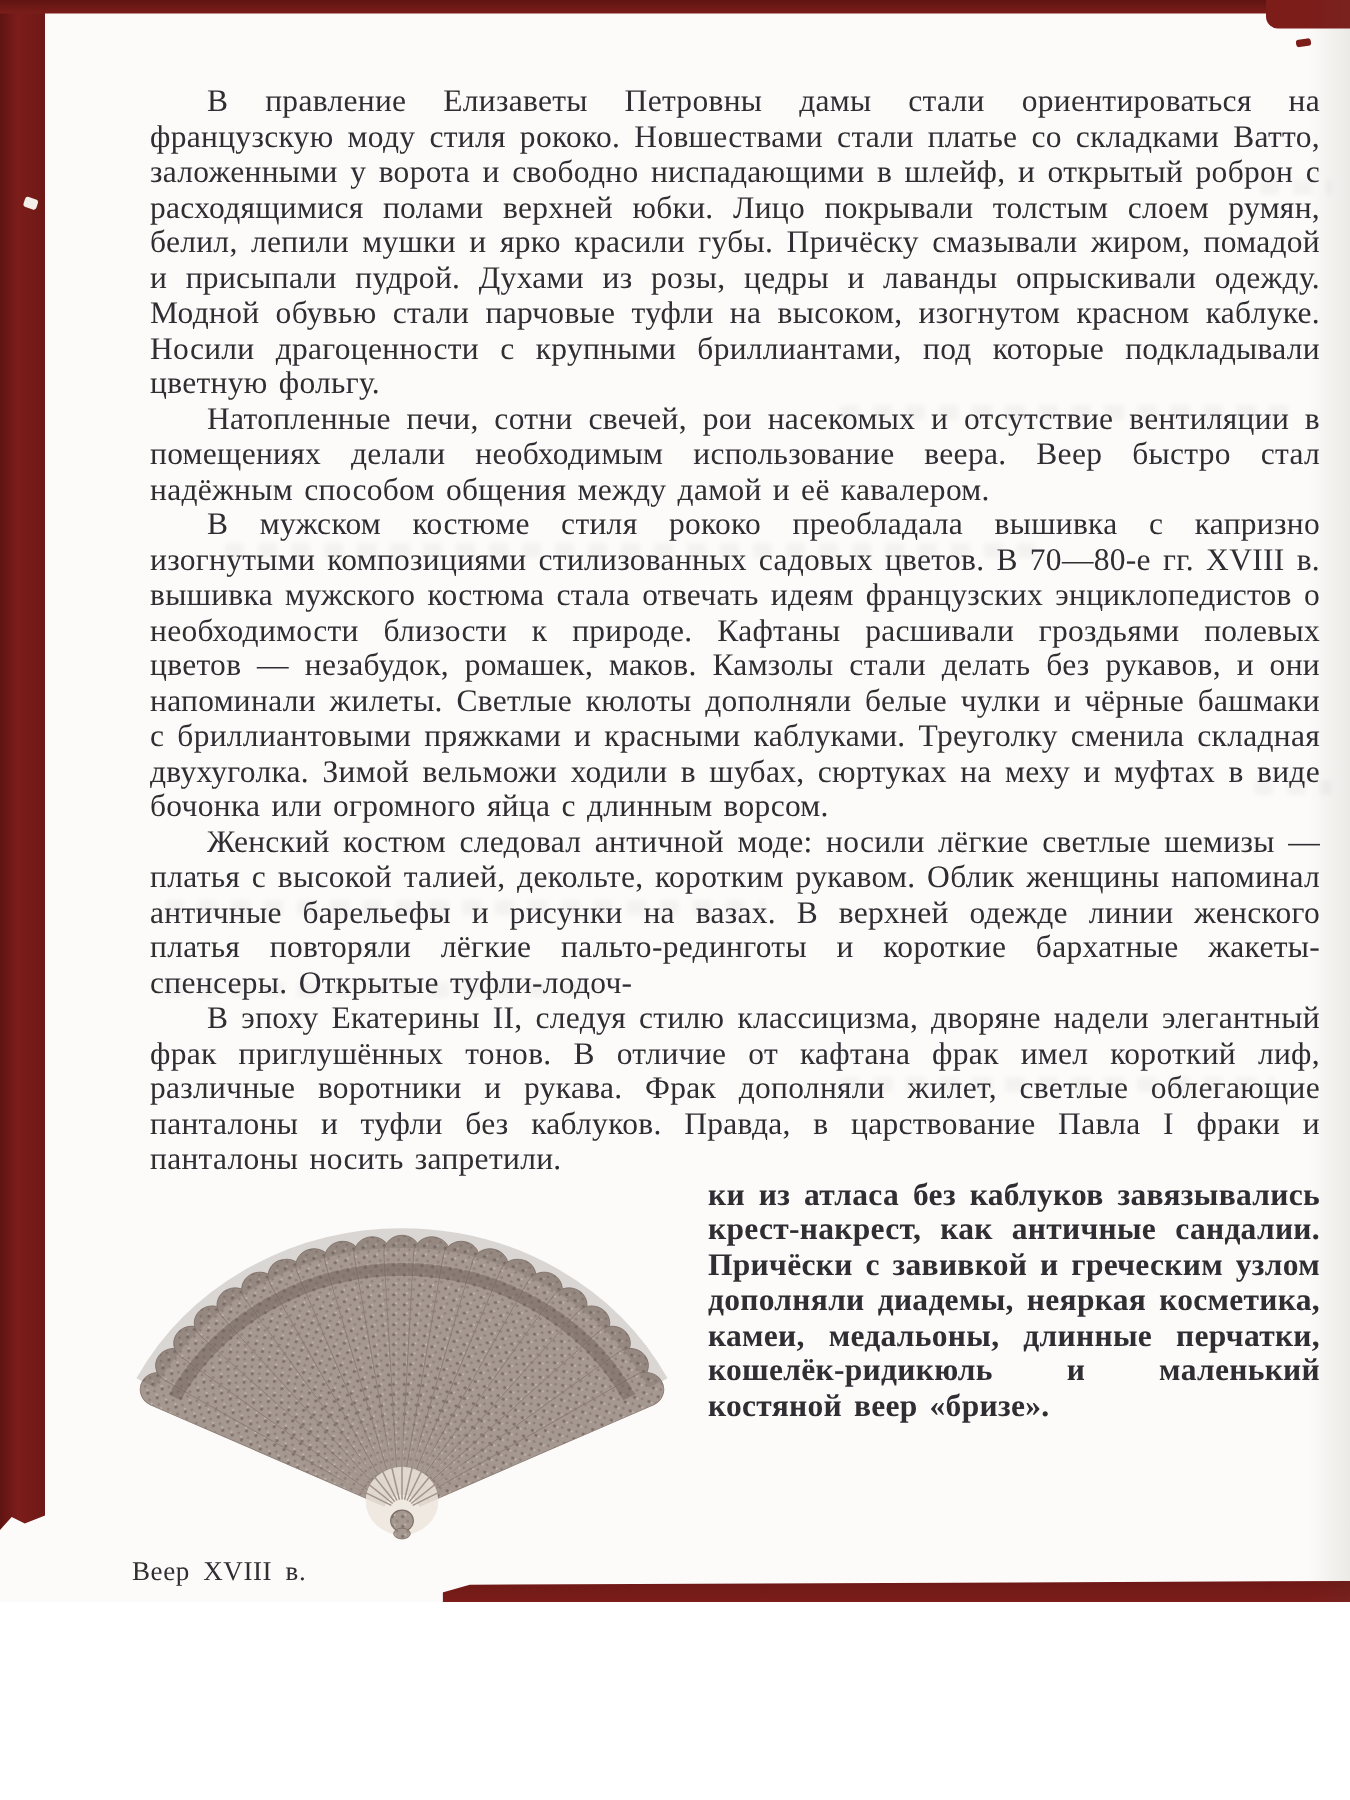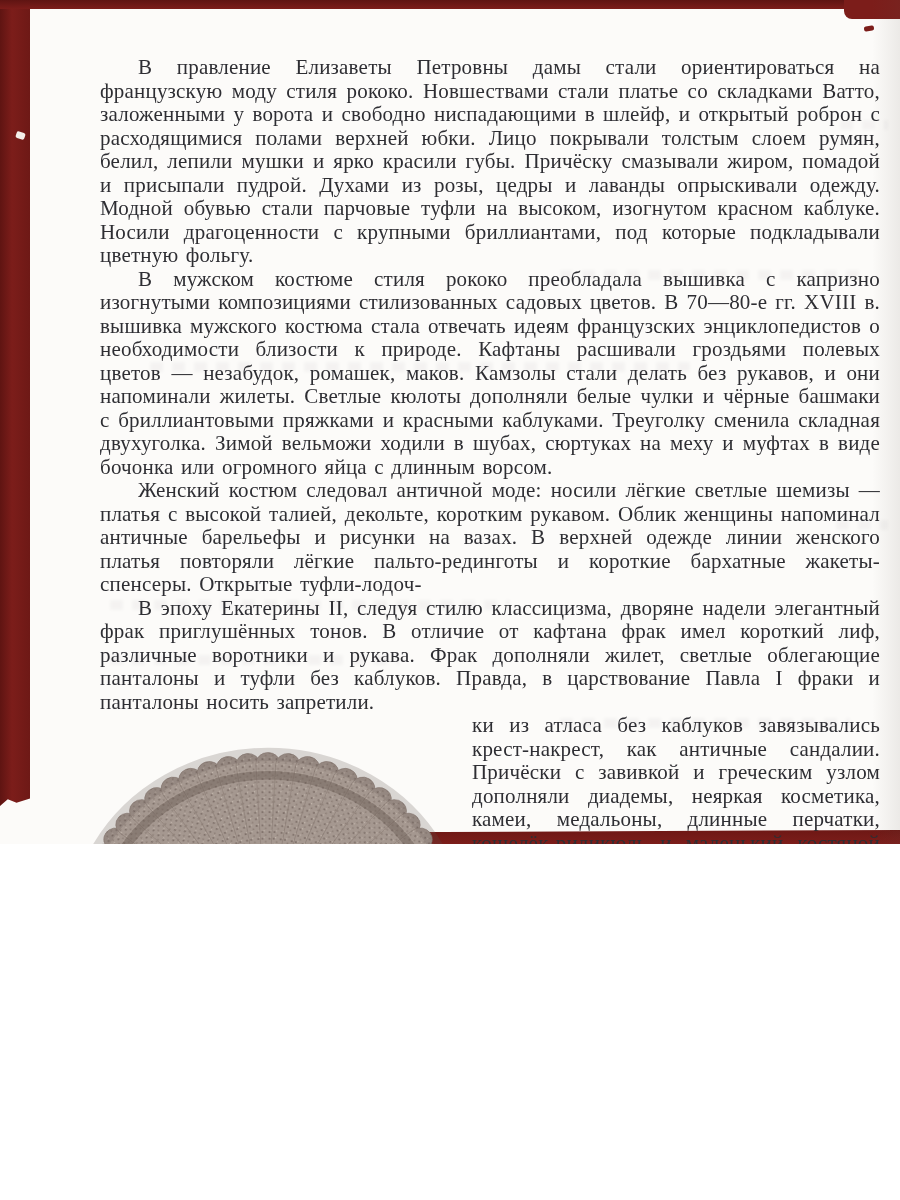--- a/index.html
+++ b/index.html
@@ -1,17 +1,17 @@
 <!DOCTYPE html>
 <html><head>
 <meta charset="utf-8">
 <style>
   html,body{margin:0;padding:0;}
   .page{
-    position:relative; width:900px; height:844px; overflow:hidden;
+    position:relative; width:900px; height:1068px; overflow:hidden;
     background:#fcfbf9;
     font-family:"Liberation Serif","DejaVu Serif",serif;
     color:#2e2e33;
   }
   
   .red-left{
     position:absolute; left:0; top:0; width:30px; height:100%;
     background:linear-gradient(to right,#5f1412,#7c1d1a 40%,#6e1916);
     clip-path:polygon(0 0,100% 0,100% 94.6%,55% 95.1%,26% 94.7%,0 95.5%);
   }
@@ -50,21 +50,21 @@
     margin:0; font-size:21px; line-height:23.5px; text-align:justify;
     text-indent:38px; word-spacing:2px; letter-spacing:.2px;
   }
   .wrap-row{display:flex; align-items:flex-start;}
   figure.fig{margin:0 6px 0 -24px; width:390px; flex:0 0 390px;}
   figure.fig svg{display:block; margin-top:12px;}
   figcaption.caption{
     font-size:18px; margin-top:8px; margin-left:12px; text-indent:0;
     letter-spacing:.4px; word-spacing:4px;
   }
-  .col{flex:1 1 auto; min-width:0;}
+  .col{flex:1 1 auto; min-width:0;font-weight:bold;}
   .col p.para{word-spacing:2.5px;}
   .col p.noindent{text-indent:0;}
   
   .pagenum{
     position:absolute; left:84px; top:1128px; font-size:20px; font-weight:bold;
     letter-spacing:1px; color:#232327;
   }
   .pagenum-rule{position:absolute; left:4px; top:1161px; width:146px; height:2px; background:#3a3a3e;}
   .pagenum-tick{position:absolute; left:0; top:1155px; width:11px; height:4px; background:#3a3a3e;}
 </style>
@@ -86,20 +86,21 @@
   <div class="ghost" style="left:150px;top:362px;width:540px"></div>
   <div class="ghost" style="left:110px;top:600px;width:400px"></div>
   <div class="ghost" style="left:110px;top:655px;width:290px"></div>
   <div class="ghost" style="left:560px;top:718px;width:290px"></div>
   <div class="ghost" style="left:250px;top:1094px;width:200px"></div>
   <div class="ghost" style="left:840px;top:120px;width:48px"></div>
   <div class="ghost" style="left:836px;top:520px;width:52px"></div>
 
   <div class="content">
     <p class="para">В правление Елизаветы Петровны дамы стали ориентироваться на французскую моду стиля рококо. Новшествами стали платье со складками Ватто, заложенными у ворота и свободно ниспадающими в шлейф, и открытый роброн с расходящимися полами верхней юбки. Лицо покрывали толстым слоем румян, белил, лепили мушки и ярко красили губы. Причёску смазывали жиром, помадой и присыпали пудрой. Духами из розы, цедры и лаванды опрыскивали одежду. Модной обувью стали парчовые туфли на высоком, изогнутом красном каблуке. Носили драгоценности с крупными бриллиантами, под которые подкладывали цветную фольгу.</p>
+    <p class="para">Натопленные печи, сотни свечей, рои насекомых и отсутствие вентиляции в помещениях делали необходимым использование веера. Веер быстро стал надёжным способом общения между дамой и её кавалером.</p>
     <p class="para">В мужском костюме стиля рококо преобладала вышивка с капризно изогнутыми композициями стилизованных садовых цветов. В 70—80-е гг. XVIII в. вышивка мужского костюма стала отвечать идеям французских энциклопедистов о необходимости близости к природе. Кафтаны расшивали гроздьями полевых цветов — незабудок, ромашек, маков. Камзолы стали делать без рукавов, и они напоминали жилеты. Светлые кюлоты дополняли белые чулки и чёрные башмаки с бриллиантовыми пряжками и красными каблуками. Треуголку сменила складная двухуголка. Зимой вельможи ходили в шубах, сюртуках на меху и муфтах в виде бочонка или огромного яйца с длинным ворсом.</p>
     <p class="para">Женский костюм следовал античной моде: носили лёгкие светлые шемизы — платья с высокой талией, декольте, коротким рукавом. Облик женщины напоминал античные барельефы и рисунки на вазах. В верхней одежде линии женского платья повторяли лёгкие пальто-рединготы и короткие бархатные жакеты-спенсеры. Открытые туфли-лодоч-</p>
     <p class="para">В эпоху Екатерины II, следуя стилю классицизма, дворяне надели элегантный фрак приглушённых тонов. В отличие от кафтана фрак имел короткий лиф, различные воротники и рукава. Фрак дополняли жилет, светлые облегающие панталоны и туфли без каблуков. Правда, в царствование Павла I фраки и панталоны носить запретили.</p>
 
     <div class="wrap-row">
       <figure class="fig">
         <svg width="384" height="232" viewBox="0 0 380 245" preserveAspectRatio="none" aria-hidden="true">
           <defs>
             <pattern id="speck" width="7" height="7" patternUnits="userSpaceOnUse">
               <rect width="7" height="7" fill="#a59890"></rect>

